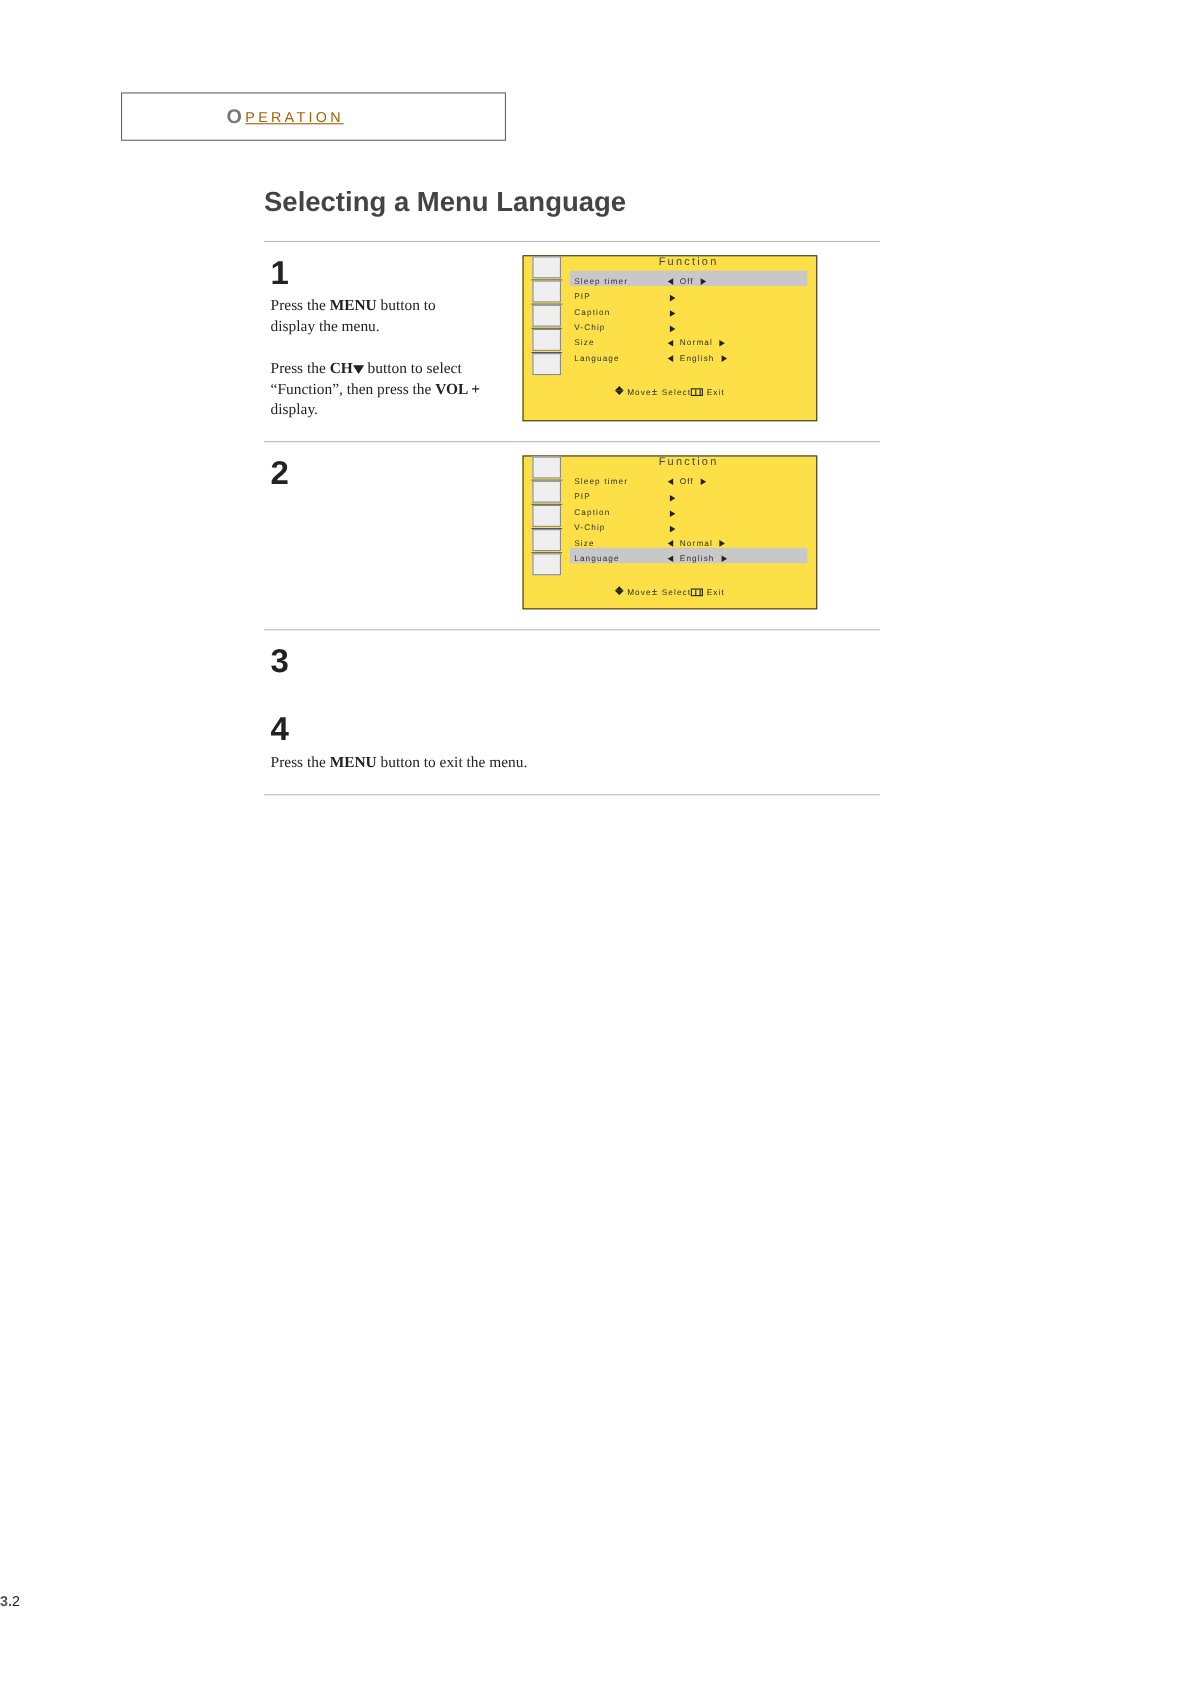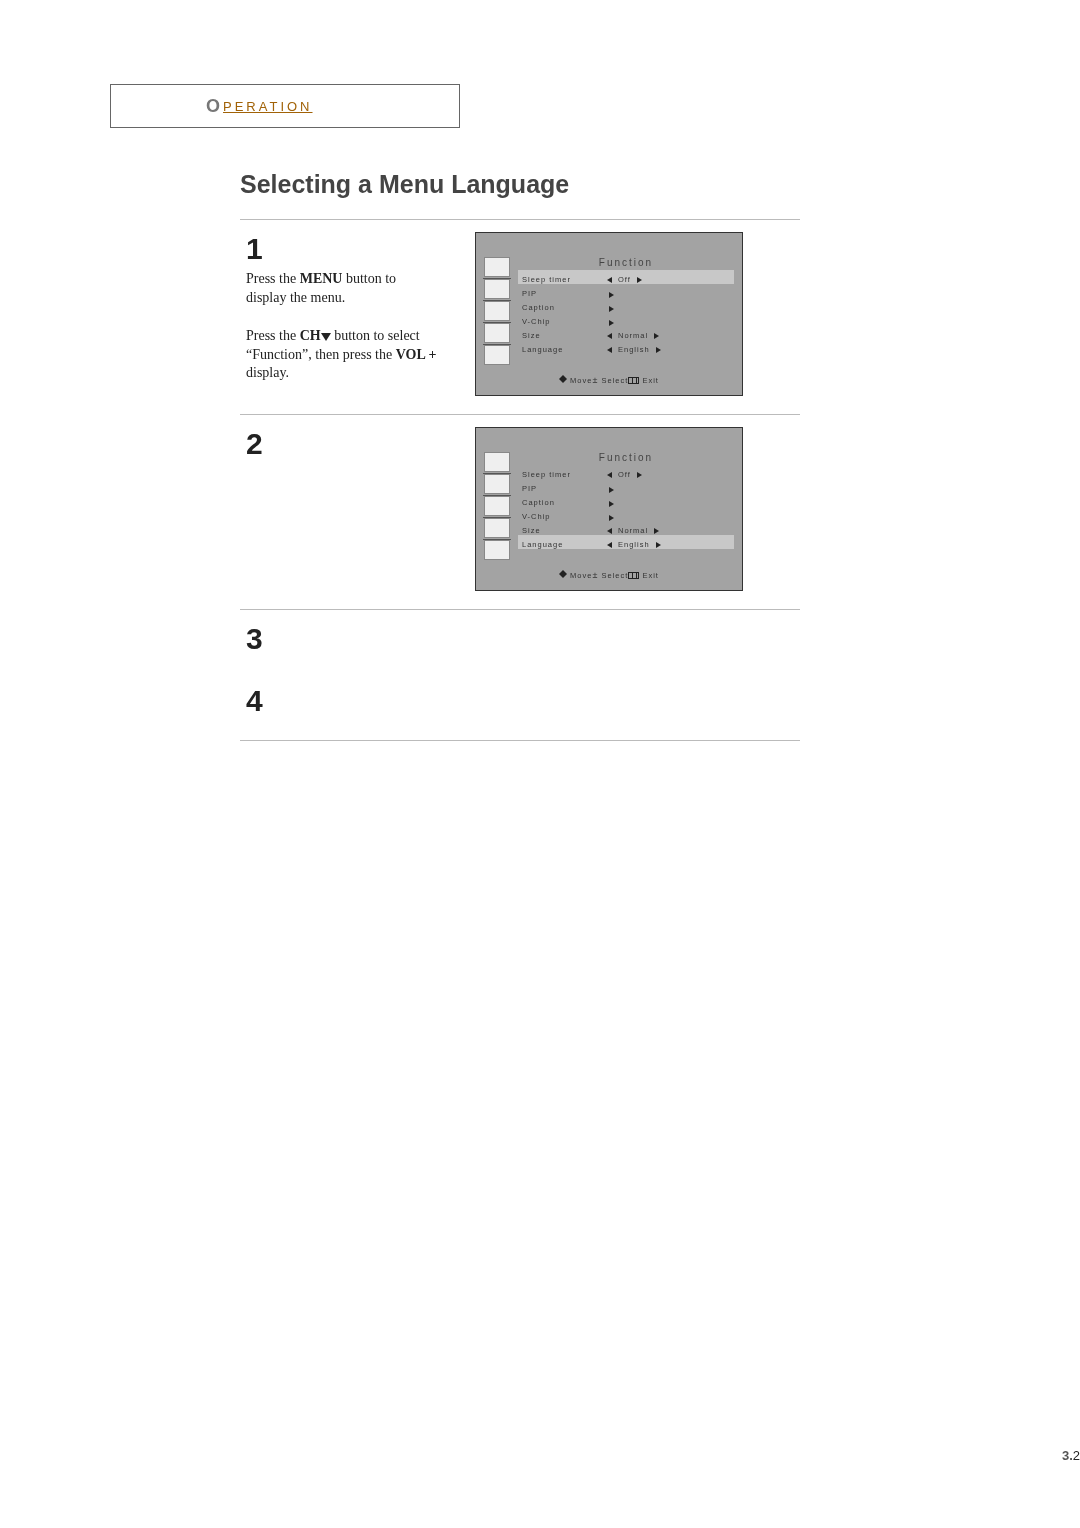--- a/index.html
+++ b/index.html
@@ -97,23 +97,23 @@
     vertical-align: -1px;
   }
   .osd-wrap {
     flex: 0 0 290px;
     display: flex;
     justify-content: center;
   }
   .osd {
     border: 1.5px solid #333;
     width: 268px;
-    padding: 24px 8px 10px 8px;
-    font-family: Arial, Helvetica, sans-serif;
-    background: #a3a3a3;
+    padding: 0 8px 10px 8px;
+    font-family: Arial, Helvetica, sans-serif;
+    background: #fde047;
   }
   .osd-inner {
     display: flex;
     gap: 6px;
   }
   .osd-icons {
     width: 28px;
     display: flex;
     flex-direction: column;
     gap: 2px;
@@ -224,21 +224,21 @@
     position: absolute;
     top: 0; bottom: 0;
     width: 1px; background: #222;
   }
   .exit-ico::before { left: 3px; }
   .exit-ico::after { left: 7px; }
   .page-number {
     position: absolute;
     bottom: 65px;
     left: 0; right: 0;
-    text-align: right;
+    text-align: left;
     font-family: Arial, Helvetica, sans-serif;
     font-size: 13px;
   }
   .page-number b { font-weight: bold; color: #555; }
 </style>
 </head>
 <body>
 
 <div class="page">
 
@@ -406,20 +406,23 @@
 
     <div class="step">
       <div class="step-text wide">
         <div class="step-number">3</div>
       </div>
     </div>
 
     <div class="step" style="padding-top:6px;">
       <div class="step-text wide">
         <div class="step-number">4</div>
+        <div class="step-body">
+          <span>Press the </span><b>MENU</b><span> button to exit the menu.</span>
+        </div>
       </div>
     </div>
     <hr class="rule">
 
   </div>
 
   <div class="page-number">
     <b>3.</b><span>2</span>
   </div>
 

